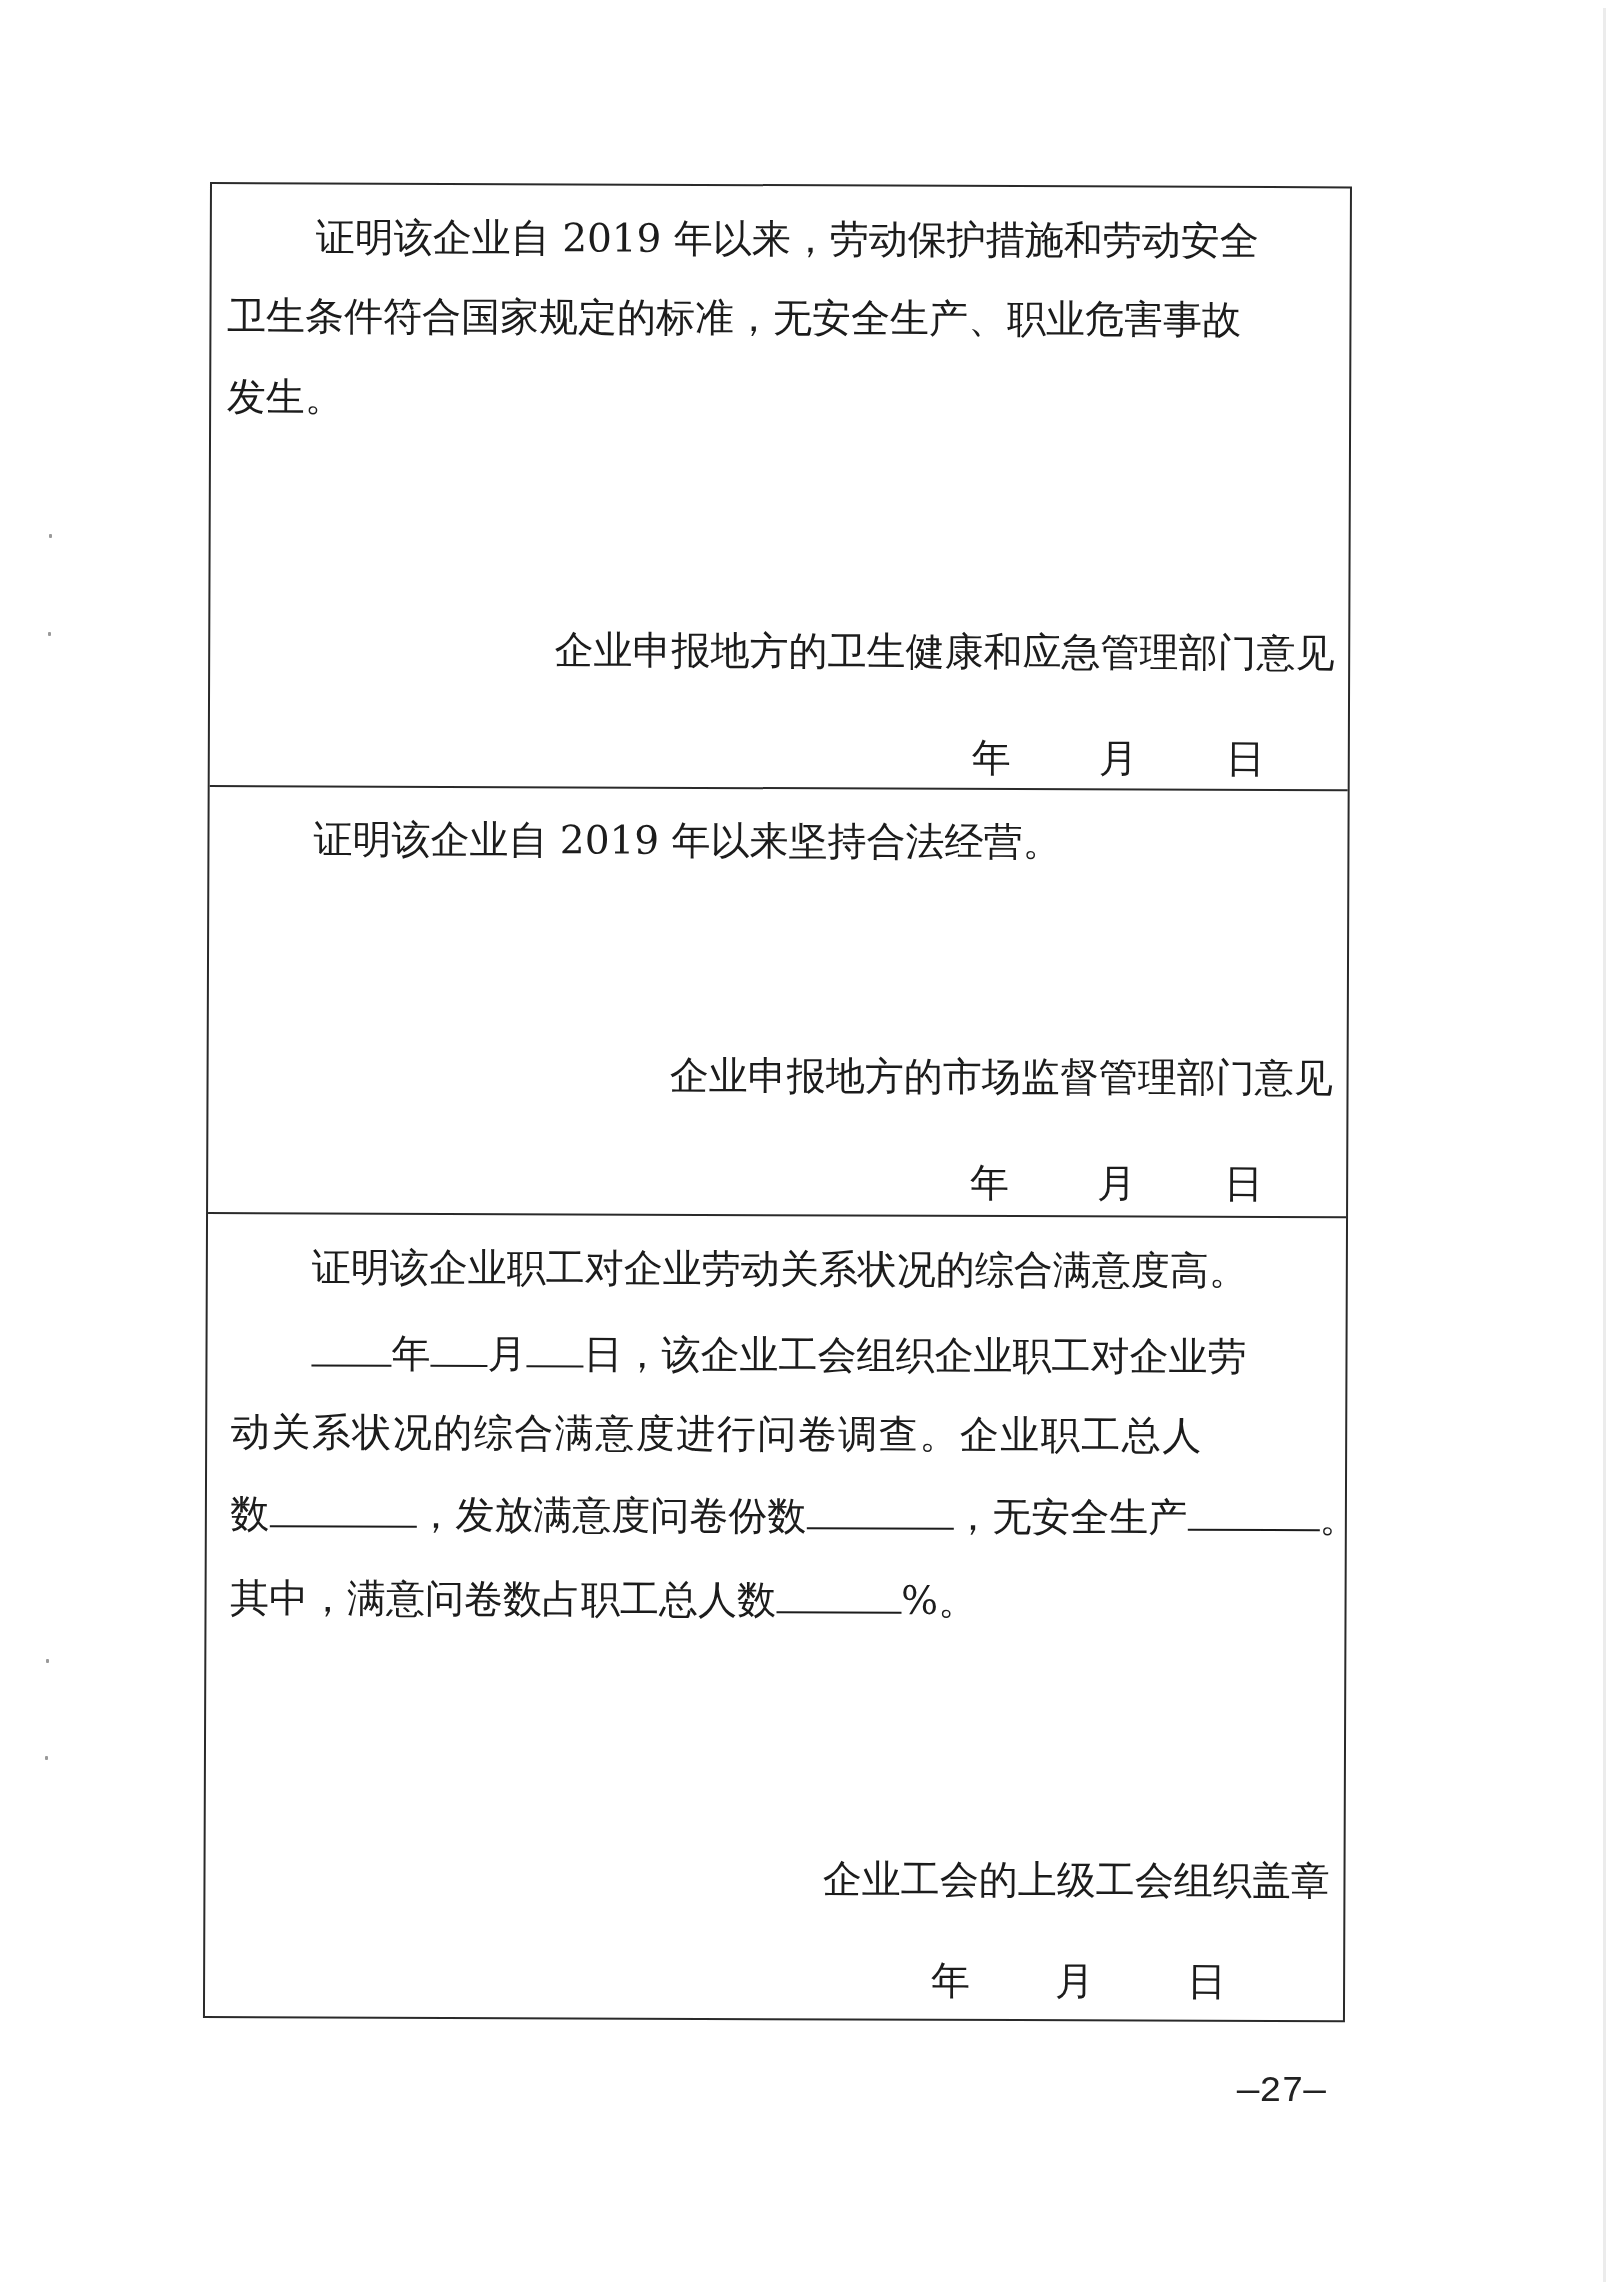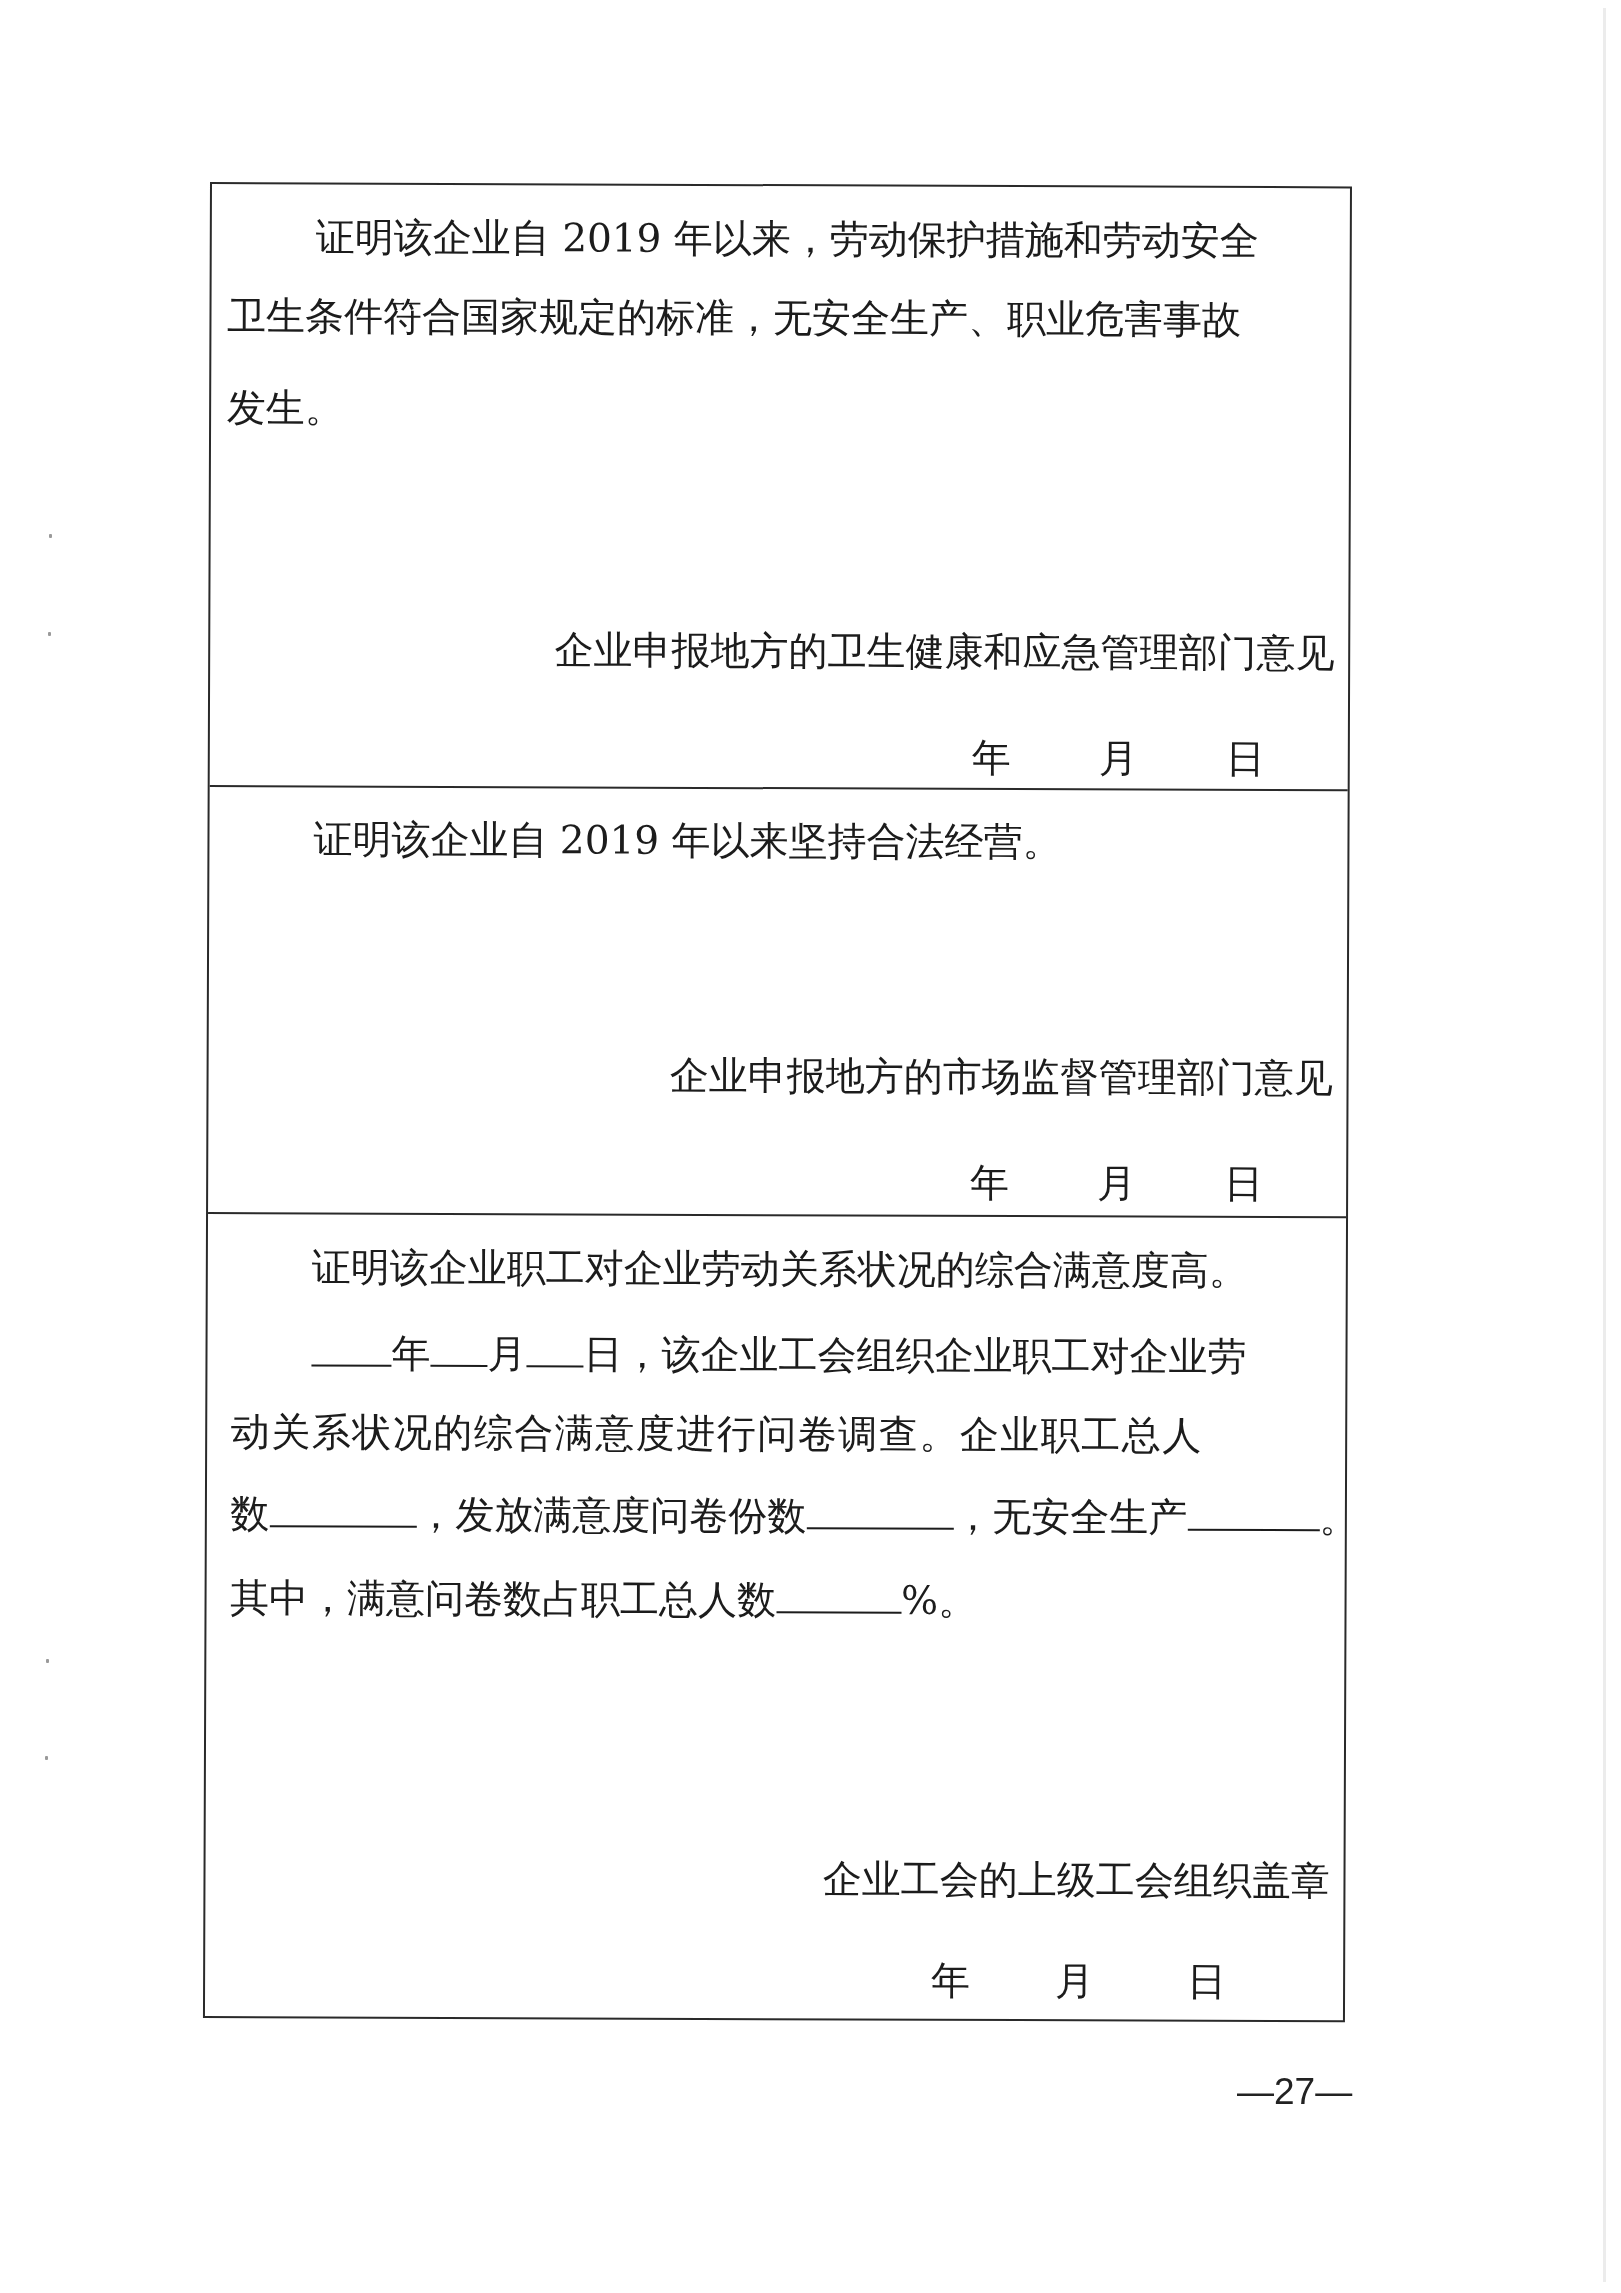--- a/index.html
+++ b/index.html
@@ -70,21 +70,21 @@
     }
     .date-char {
       position: absolute;
       font-size: 39px;
       line-height: 39px;
     }
     .page-number {
       position: absolute;
       left: 1237px;
       top: 2072px;
-      font-family: Liberation Sans, sans-serif;
+      font-family: Liberation Mono, monospace;
       font-size: 37px;
       line-height: 39px;
       white-space: nowrap;
       color: #222;
     }
   </style>
 </head>
 <body>
 
 <div class="page">
@@ -93,21 +93,21 @@
   <div class="speck" style="left:49px; top:534px;"></div>
   <div class="speck" style="left:48px; top:632px;"></div>
   <div class="speck" style="left:46px; top:1659px;"></div>
   <div class="speck" style="left:45px; top:1756px;"></div>
 
   <div class="form-table">
 
     <div>
       <div class="para-line" style="left:104px; top:33px;">证明该企业自 2019 年以来，劳动保护措施和劳动安全</div>
       <div class="para-line" style="left:15.7px; top:112px;">卫生条件符合国家规定的标准，无安全生产、职业危害事故</div>
-      <div class="para-line" style="left:15.7px; top:204px;">发生。</div>
+      <div class="para-line" style="left:15.7px; top:193px;">发生。</div>
 
       <div class="para-line" style="right:13.7px; top:445px;">企业申报地方的卫生健康和应急管理部门意见</div>
 
       <div class="date-char" style="left:762px; top:551px;">年</div>
       <div class="date-char" style="left:889px; top:551px;">月</div>
       <div class="date-char" style="left:1016px; top:551px;">日</div>
     </div>
 
     <div class="divider" style="top:601px;"></div>
 

